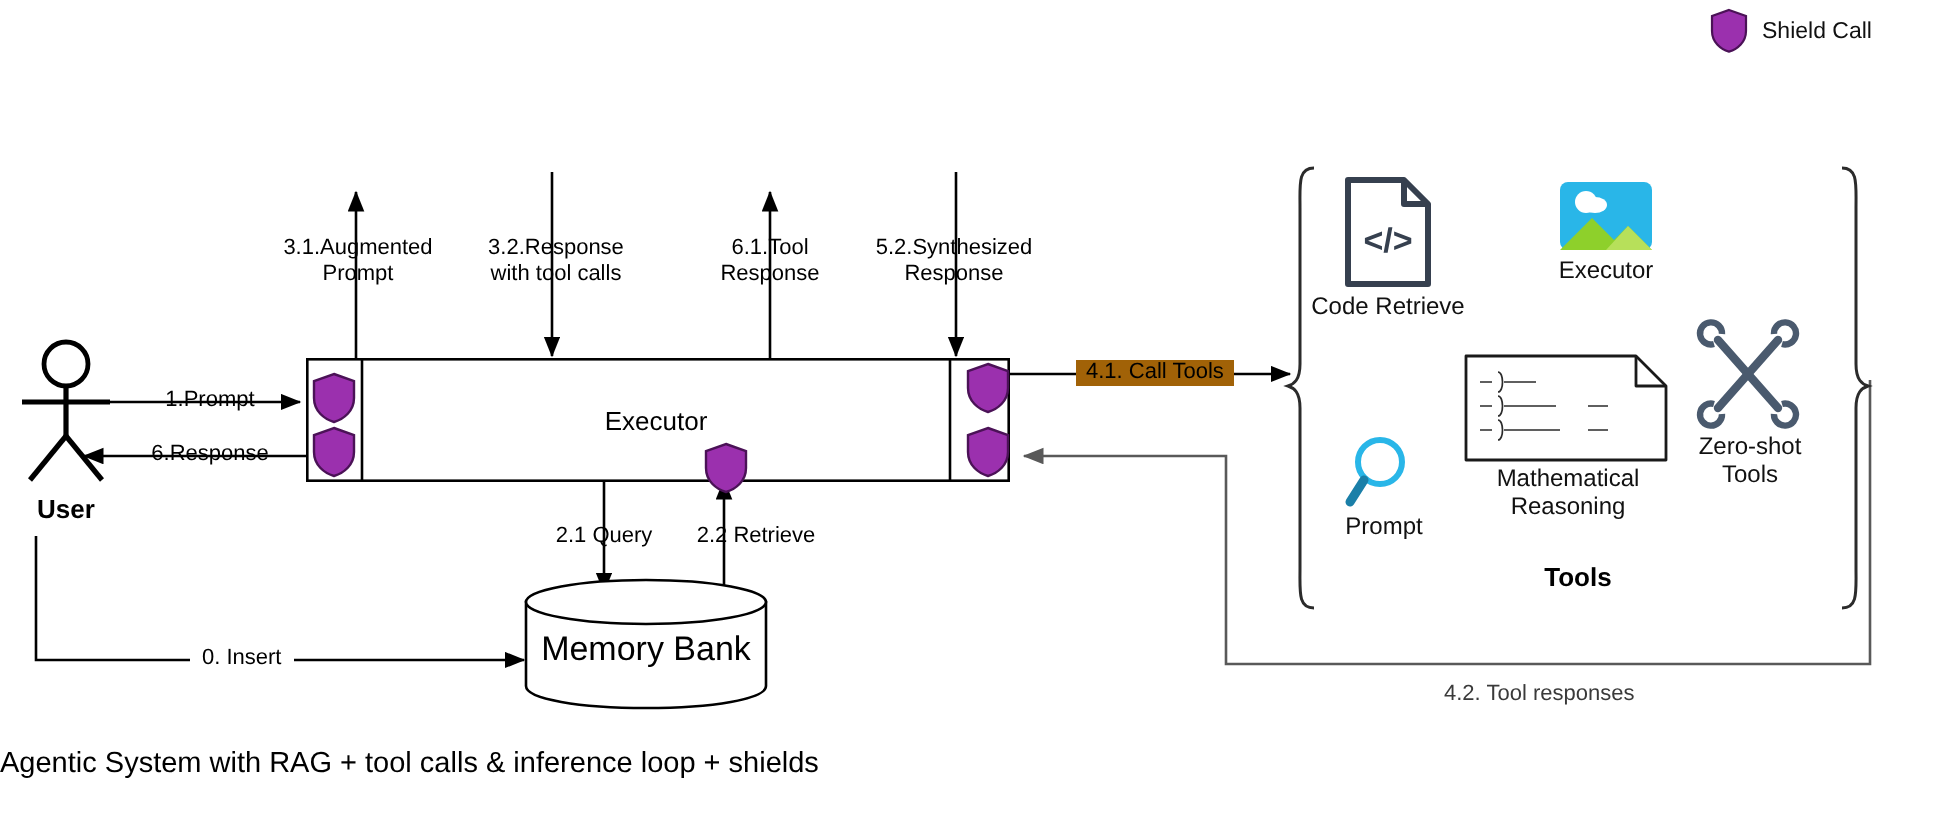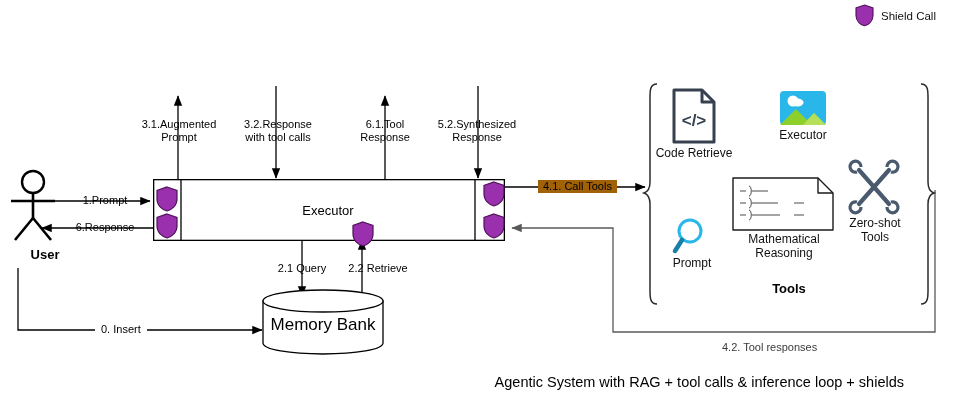--- a/index.html
+++ b/index.html
@@ -93,21 +93,21 @@
 
   <div class="abs" style="left:5px;top:170px;">
     <svg width="56" height="72">
       <circle cx="28" cy="12" r="11" fill="#ffffff" stroke="#000" stroke-width="2.4"></circle>
       <line x1="28" y1="23" x2="28" y2="48" stroke="#000" stroke-width="2.6"></line>
       <line x1="6" y1="31" x2="50" y2="31" stroke="#000" stroke-width="2.6"></line>
       <line x1="28" y1="48" x2="10" y2="70" stroke="#000" stroke-width="2.6"></line>
       <line x1="28" y1="48" x2="46" y2="70" stroke="#000" stroke-width="2.6"></line>
     </svg>
   </div>
-  <div class="lbl bold" id="user-label" style="left:0px;top:248px;width:66px;padding-left:12px;">User</div>
+  <div class="lbl bold" id="user-label" style="left:0px;top:248px;width:66px;">User</div>
 
   <svg class="abs" style="left:643px;top:82px;" width="292" height="226">
     <path d="M14,2 C6,2 7,10 7,22 V100 C7,108 4,110 1,111 C4,112 7,114 7,122 V202 C7,214 6,222 14,222" fill="none" stroke="#2b2b2b" stroke-width="1.5"></path>
     <path d="M278,2 C286,2 285,10 285,22 V100 C285,108 288,110 291,111 C288,112 285,114 285,122 V202 C285,214 286,222 278,222" fill="none" stroke="#2b2b2b" stroke-width="1.5"></path>
   </svg>
 
   <svg class="abs" style="left:672px;top:88px;" width="44" height="56">
     <path d="M2,2 H30 L42,14 V54 H2 Z" fill="#ffffff" stroke="#36404f" stroke-width="3" stroke-linejoin="round"></path>
     <path d="M30,2 V14 H42" fill="none" stroke="#36404f" stroke-width="3" stroke-linejoin="round"></path>
     <text x="22" y="38" font-family="'Liberation Sans',sans-serif" font-size="17" font-weight="bold" fill="#36404f" text-anchor="middle">&lt;/&gt;</text>
@@ -179,15 +179,15 @@
 
   <div class="lbl lbl-gray" style="left:716px;top:325px;background:#fff;padding:0 6px;">4.2. Tool responses</div>
 
   <div class="abs" style="left:855px;top:4px;display:flex;align-items:center;gap:7px;">
     <svg width="19" height="23">
       <path d="M9.5,1 L18,4 V11.5 C18,17 13.8,20.6 9.5,21.8 C5.2,20.6 1,17 1,11.5 V4 Z" fill="#9b30ae" stroke="#4b1257" stroke-width="1.1"></path>
     </svg>
     <span style="font-size:11.5px;color:#111;">Shield Call</span>
   </div>
 
-  <div class="caption abs" style="left:16px;top:374px;width:888px;text-align:right;">Agentic System with RAG + tool calls &amp; inference loop + shields</div>
+  <div class="caption abs" style="left:0;top:374px;width:888px;text-align:left;">Agentic System with RAG + tool calls &amp; inference loop + shields</div>
 
 </div>
 
 </body></html>

